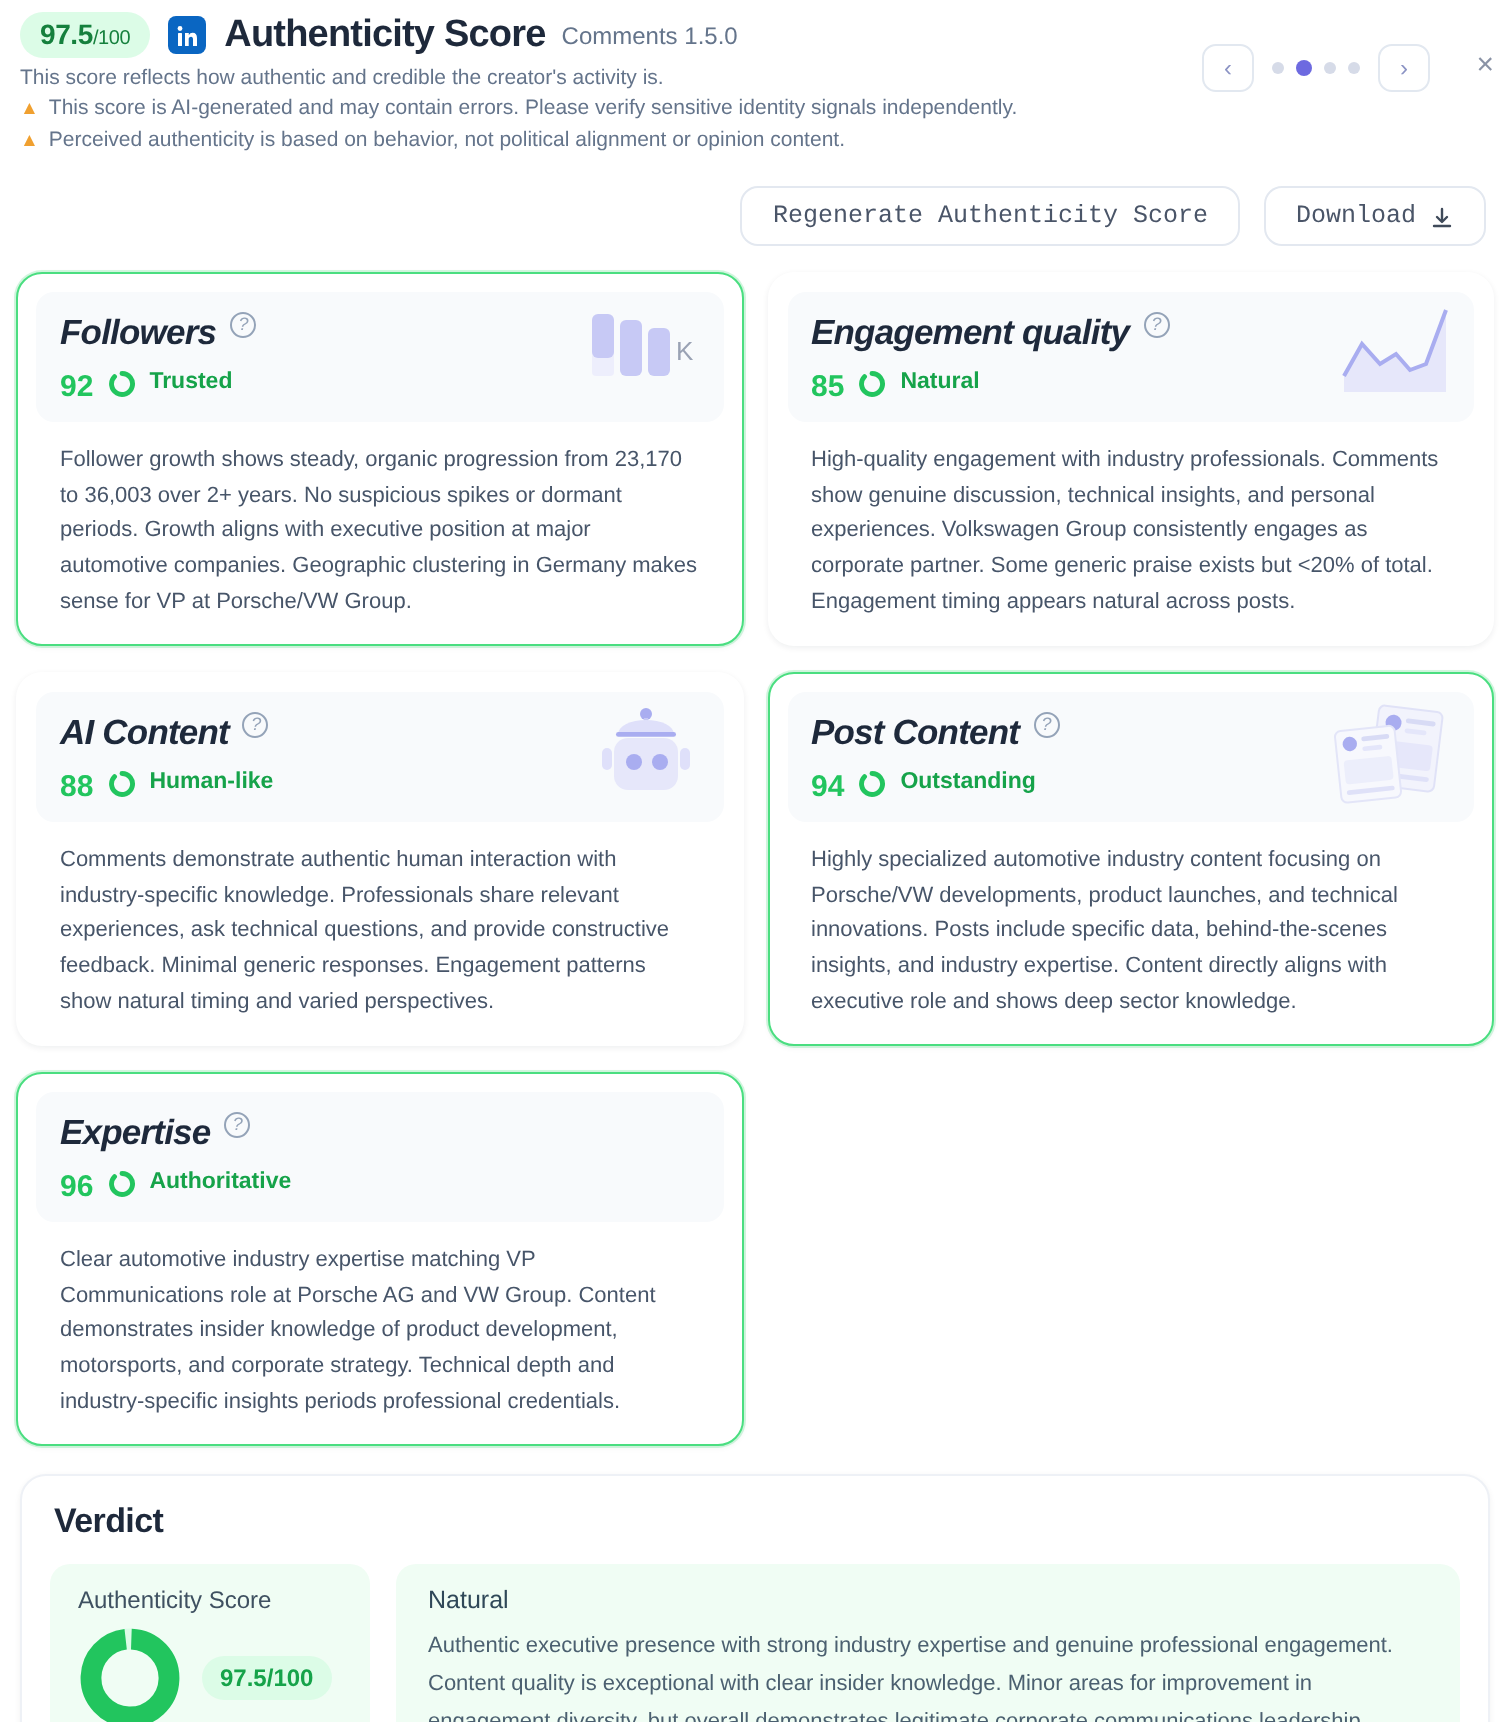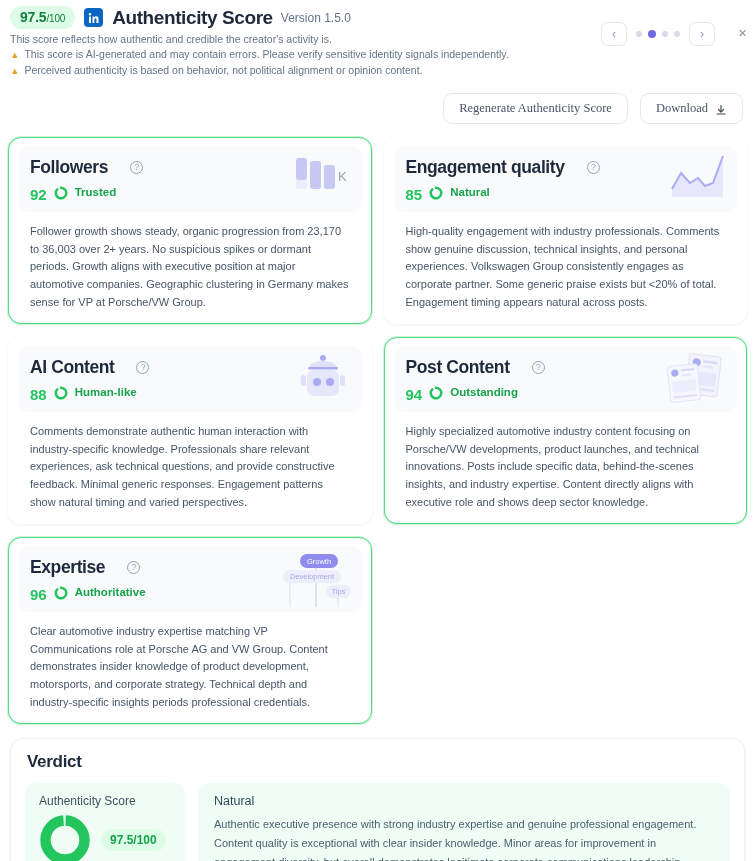--- a/index.html
+++ b/index.html
@@ -62,21 +62,21 @@
   }
 
   
   #actions {
     display: flex; justify-content: flex-end; gap: 12px;
     padding: 14px 12px 0 0;
   }
   .act-btn {
     border: 1px solid #e3e8f0; background: #fff; border-radius: 9px;
     padding: 7px 15px; font-size: 12.5px; color: #4a5568; cursor: pointer;
-    font-family: Liberation Serif, serif;
+    font-family: Liberation Mono, monospace;
     display: flex; align-items: flex-end; gap: 7px; white-space: nowrap;
   }
 
   
   #grid {
     margin: 13px 8px 0 8px;
     display: grid; grid-template-columns: 1fr 1fr;
     gap: 13px 12px;
   }
   .card {
@@ -85,21 +85,21 @@
     box-shadow: 0 1px 3px rgba(15,23,42,.07);
     position: relative;
   }
   .card.hl { border-color: #4ade80; box-shadow: 0 0 0 1px rgba(74,222,128,.25), 0 1px 3px rgba(15,23,42,.05); }
   .card-head {
     background: #f8fafc; border-radius: 9px;
     padding: 10px 12px 9px 12px; position: relative; min-height: 62px;
   }
   .card-title {
     font-size: 17.5px; font-weight: 700; color: #1e293b; letter-spacing: -.4px;
-    display: flex; align-items: center; gap: 22px;
+    display: flex; align-items: flex-start; gap: 7px; font-style: italic;
   }
   .q-ico {
     width: 13px; height: 13px; border-radius: 50%;
     border: 1.3px solid #94a3b8; color: #94a3b8;
     font-size: 9px; font-weight: 400;
     display: flex; align-items: center; justify-content: center;
     flex: none; cursor: pointer; font-family: "Liberation Sans", sans-serif;
   }
   .score-row {
     display: flex; gap: 7px; margin-top: 8px;
@@ -154,21 +154,21 @@
       <span>97.5</span><span class="denom">/100</span>
     </div>
     <div class="li-icon">
       <svg width="12" height="12" viewBox="0 0 24 24" fill="#ffffff">
         <rect x="2" y="9" width="4" height="13" rx="0.5"></rect>
         <circle cx="4" cy="4.5" r="2.4"></circle>
         <path d="M9 9h3.8v1.9h.05A4.2 4.2 0 0 1 16.6 8.7c3.1 0 4.4 2 4.4 5.3V22h-4v-6.6c0-1.6-.6-2.7-2-2.7-1.2 0-1.9.8-2.2 1.6-.1.3-.1.7-.1 1.1V22H9z"></path>
       </svg>
     </div>
     <div class="page-title">Authenticity Score</div>
-    <div class="version">Version 1.5.0</div>
+    <div class="version">Comments 1.5.0</div>
   </div>
 
   <div class="sub-line">This score reflects how authentic and credible the creator's activity is.</div>
 
   <div class="warn-line">
     <span class="warn-ico">▲</span>
     <span>This score is AI-generated and may contain errors. Please verify sensitive identity signals independently.</span>
   </div>
   <div class="warn-line">
     <span class="warn-ico">▲</span>
@@ -326,33 +326,20 @@
         <span>Expertise</span>
         <span class="q-ico">?</span>
       </div>
       <div class="score-row">
         <span class="score-num">96</span>
         <svg class="ring" viewBox="0 0 24 24">
           <path d="M12 3a9 9 0 1 1-6.4 2.7" fill="none" stroke="#22c55e" stroke-width="4.2" stroke-linecap="round"></path>
         </svg>
         <span class="score-label">Authoritative</span>
       </div>
-      <div class="illus">
-        <svg width="76" height="56" viewBox="0 0 76 56">
-          <line x1="14" y1="22" x2="14" y2="54" stroke="#e7e8f8" stroke-width="1.6"></line>
-          <line x1="40" y1="14" x2="40" y2="54" stroke="#d9dbf3" stroke-width="1.6"></line>
-          <line x1="62" y1="38" x2="62" y2="54" stroke="#e7e8f8" stroke-width="1.6"></line>
-          <rect x="24" y="1" width="38" height="14" rx="7" fill="#8f8ced"></rect>
-          <text x="43" y="11" text-anchor="middle" font-family="Liberation Sans, sans-serif" font-size="7.5" fill="#ffffff">Growth</text>
-          <rect x="7" y="17" width="58" height="13" rx="6.5" fill="#edeefc"></rect>
-          <text x="36" y="26" text-anchor="middle" font-family="Liberation Sans, sans-serif" font-size="7.5" fill="#a7abe8">Development</text>
-          <rect x="50" y="32" width="25" height="13" rx="6.5" fill="#edeefc"></rect>
-          <text x="62.5" y="41" text-anchor="middle" font-family="Liberation Sans, sans-serif" font-size="7.5" fill="#a7abe8">Tips</text>
-        </svg>
-      </div>
     </div>
     <div class="card-body">Clear automotive industry expertise matching VP Communications role at Porsche AG and VW Group. Content demonstrates insider knowledge of product development, motorsports, and corporate strategy. Technical depth and industry-specific insights periods professional credentials.</div>
   </div>
 
 </div>
 
 <div id="verdict">
   <h2>Verdict</h2>
   <div class="verdict-row">
     <div class="gauge-box">

